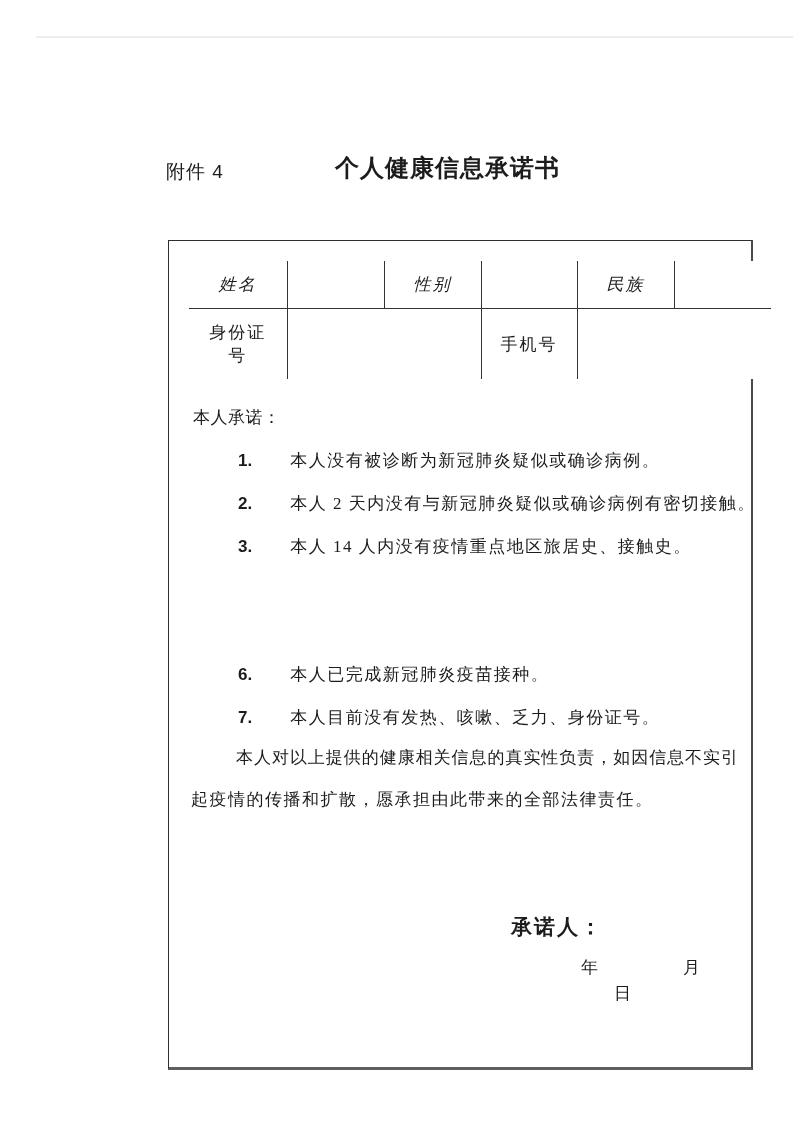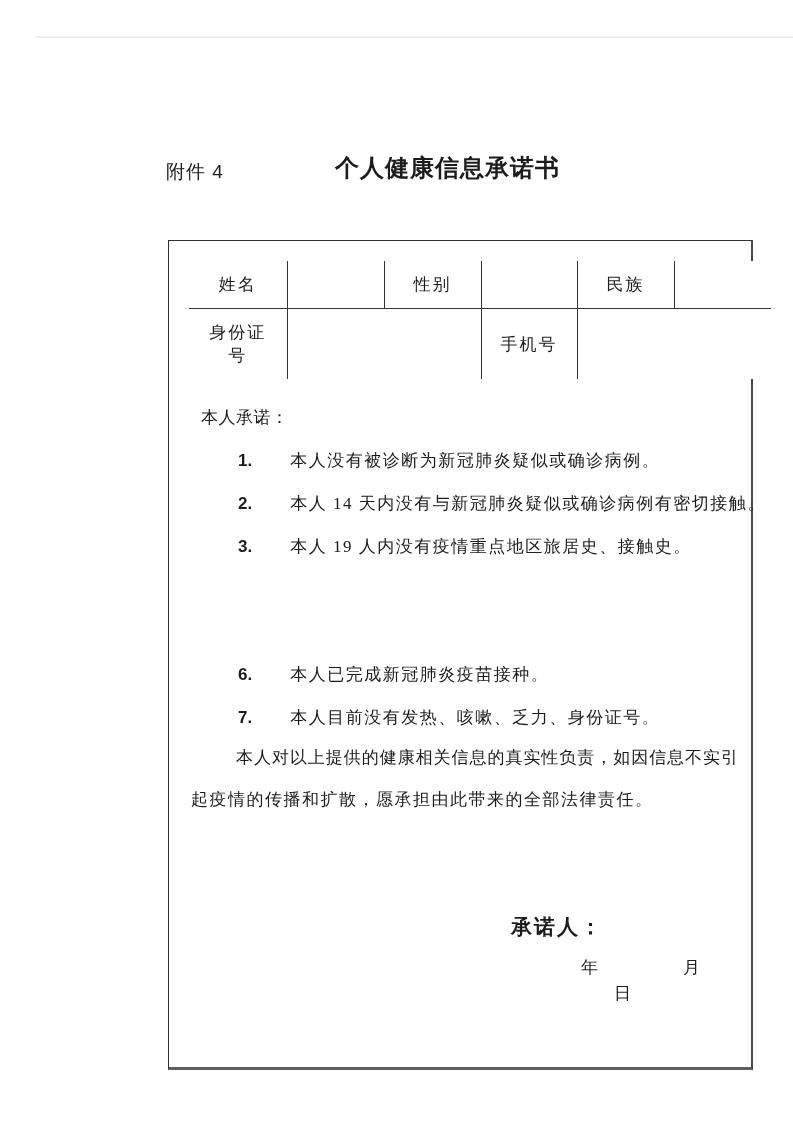--- a/index.html
+++ b/index.html
@@ -40,29 +40,29 @@
     border-collapse: collapse;
     border-style: hidden; 
     table-layout: fixed;
   }
   table.header-table td {
     border: 1px solid #333333;
     text-align: center; vertical-align: middle;
     font-size: 17px; letter-spacing: 2px;
     background: #ffffff;
   }
-  tr.r1 td { height: 45px; }
+  tr.r1 td { height: 45px; font-style: italic; }
   tr.r2 td { height: 49px; }
   .line {
     position: absolute;
     font-size: 17px; line-height: 42px;
     letter-spacing: 1.5px;
     white-space: nowrap;
   }
-  .intro { left: 12px; top: 136px; letter-spacing: 0.5px; }
+  .intro { left: 4px; top: 136px; letter-spacing: 0.5px; }
   .item { left: 29px; }
   .item .num {
     font-family: "Liberation Sans", sans-serif;
     font-weight: 700; letter-spacing: 0;
     margin-right: 6px;
   }
   .para1 {
     left: 47px; top: 476px; width: 526px;
     white-space: normal;
     text-align: justify; text-align-last: justify;
@@ -116,23 +116,23 @@
           <td>手机号</td>
           <td colspan="2"></td>
         </tr>
       </tbody>
     </table>
 
     <div class="line intro">本人承诺：</div>
 
     <div class="line item" style="top:179px"><span class="num">1.</span><span class="txt">本人没有被诊断为新冠肺炎疑似或确诊病例。</span></div>
 
-    <div class="line item" style="top:222px"><span class="num">2.</span><span class="txt">本人 14 天内没有与新冠肺炎疑似或确诊病例有密切接触。</span></div>
+    <div class="line item" style="top:222px"><span class="num">2.</span><span class="txt">本人 2 天内没有与新冠肺炎疑似或确诊病例有密切接触。</span></div>
 
-    <div class="line item" style="top:265px"><span class="num">3.</span><span class="txt">本人 19 人内没有疫情重点地区旅居史、接触史。</span></div>
+    <div class="line item" style="top:265px"><span class="num">3.</span><span class="txt">本人 14 人内没有疫情重点地区旅居史、接触史。</span></div>
 
 
 
     <div class="line item" style="top:393px"><span class="num">6.</span><span class="txt">本人已完成新冠肺炎疫苗接种。</span></div>
 
     <div class="line item" style="top:436px"><span class="num">7.</span><span class="txt">本人目前没有发热、咳嗽、乏力、身份证号。</span></div>
 
     <div class="line para2">起疫情的传播和扩散，愿承担由此带来的全部法律责任。</div>
     <div class="line para1">本人对以上提供的健康相关信息的真实性负责，如因信息不实引</div>
 

